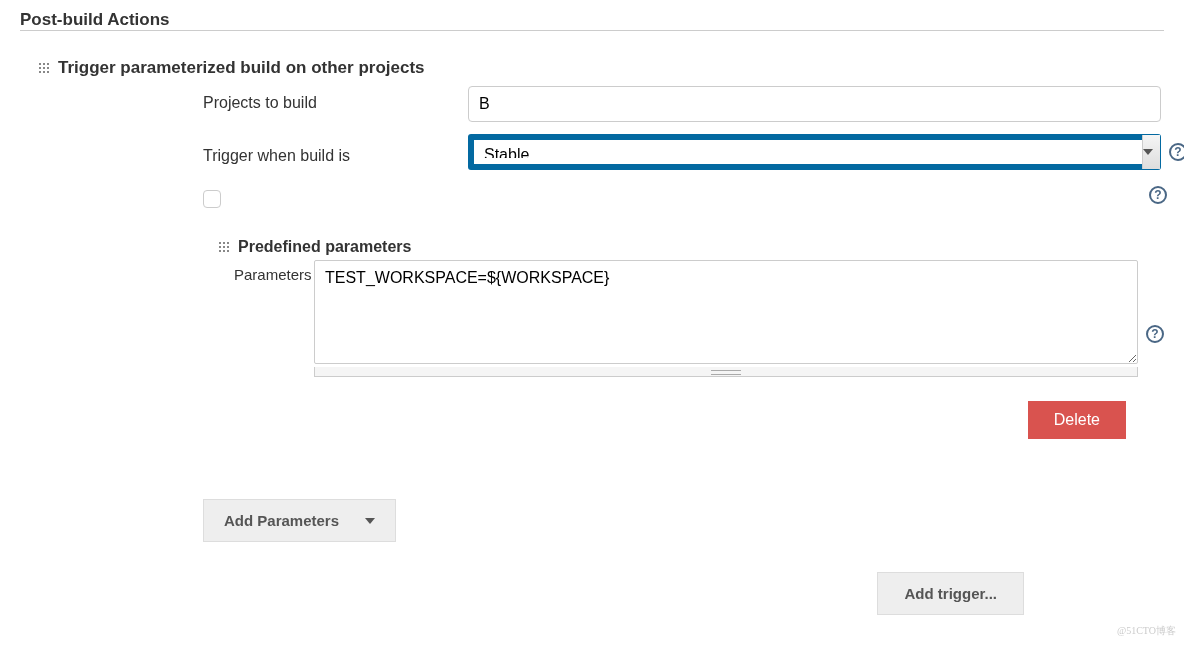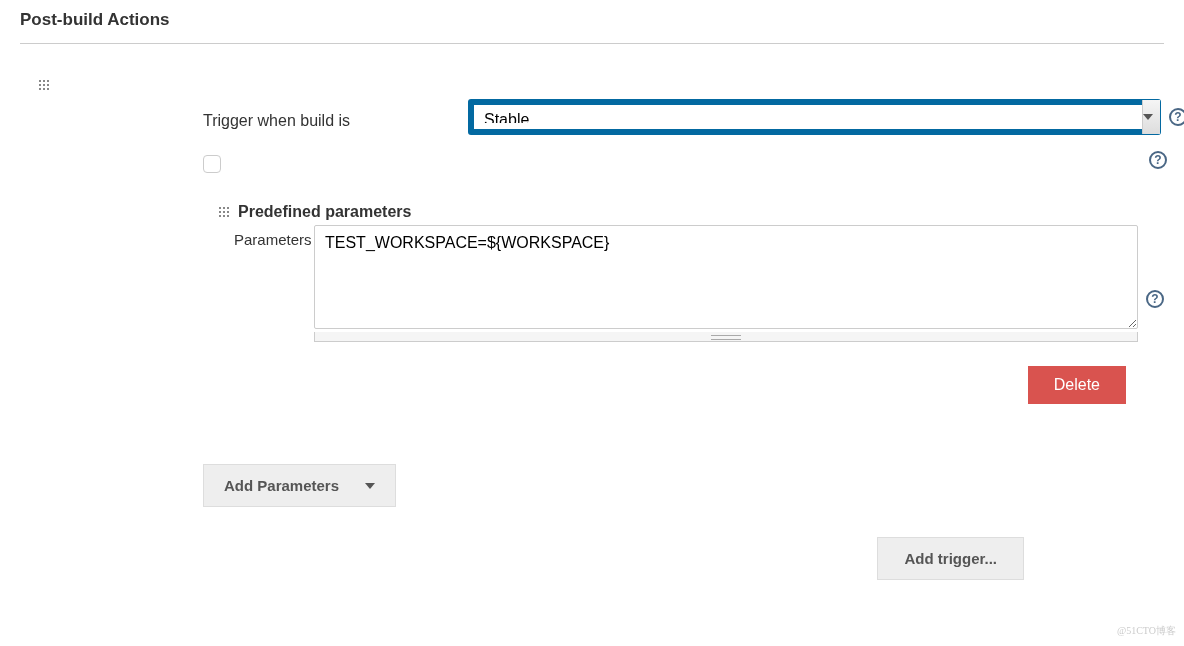--- a/index.html
+++ b/index.html
@@ -15,23 +15,23 @@
       padding: 0;
     }
     .container {
       width: 1184px;
       padding: 10px 20px;
     }
     .section-title {
       font-weight: bold;
       font-size: 17px;
       color: #333;
-      padding-bottom: 13px;
+      padding-bottom: 0;
       border-bottom: 1px solid #ccc;
-      margin-bottom: 35px;
+      margin-bottom: 27px;
     }
     .block {
       padding-left: 18px;
     }
     .block-header {
       display: flex;
       align-items: center;
       gap: 8px;
       margin-bottom: 8px;
     }
@@ -261,22 +261,29 @@
   </style>
 </head>
 <body>
 
 <div class="container">
   <div class="section-title">Post-build Actions</div>
 
   <div class="block">
     <div class="block-header">
       <span class="drag-handle"></span>
-    </div>
-
+      <span class="block-title">Trigger parameterized build on other projects</span>
+    </div>
+
+    <div class="form-row">
+      <div class="form-label">Projects to build</div>
+      <div class="form-control">
+        <input type="text" class="text-input" value="B" style="">
+      </div>
+    </div>
 
     <div class="form-row row-with-help">
       <div class="form-label">Trigger when build is</div>
       <div class="form-control">
         <div class="select-wrapper">
           <select class="select-input">
             <option>Stable</option>
           </select>
           <div class="select-drop-btn"></div>
         </div>

